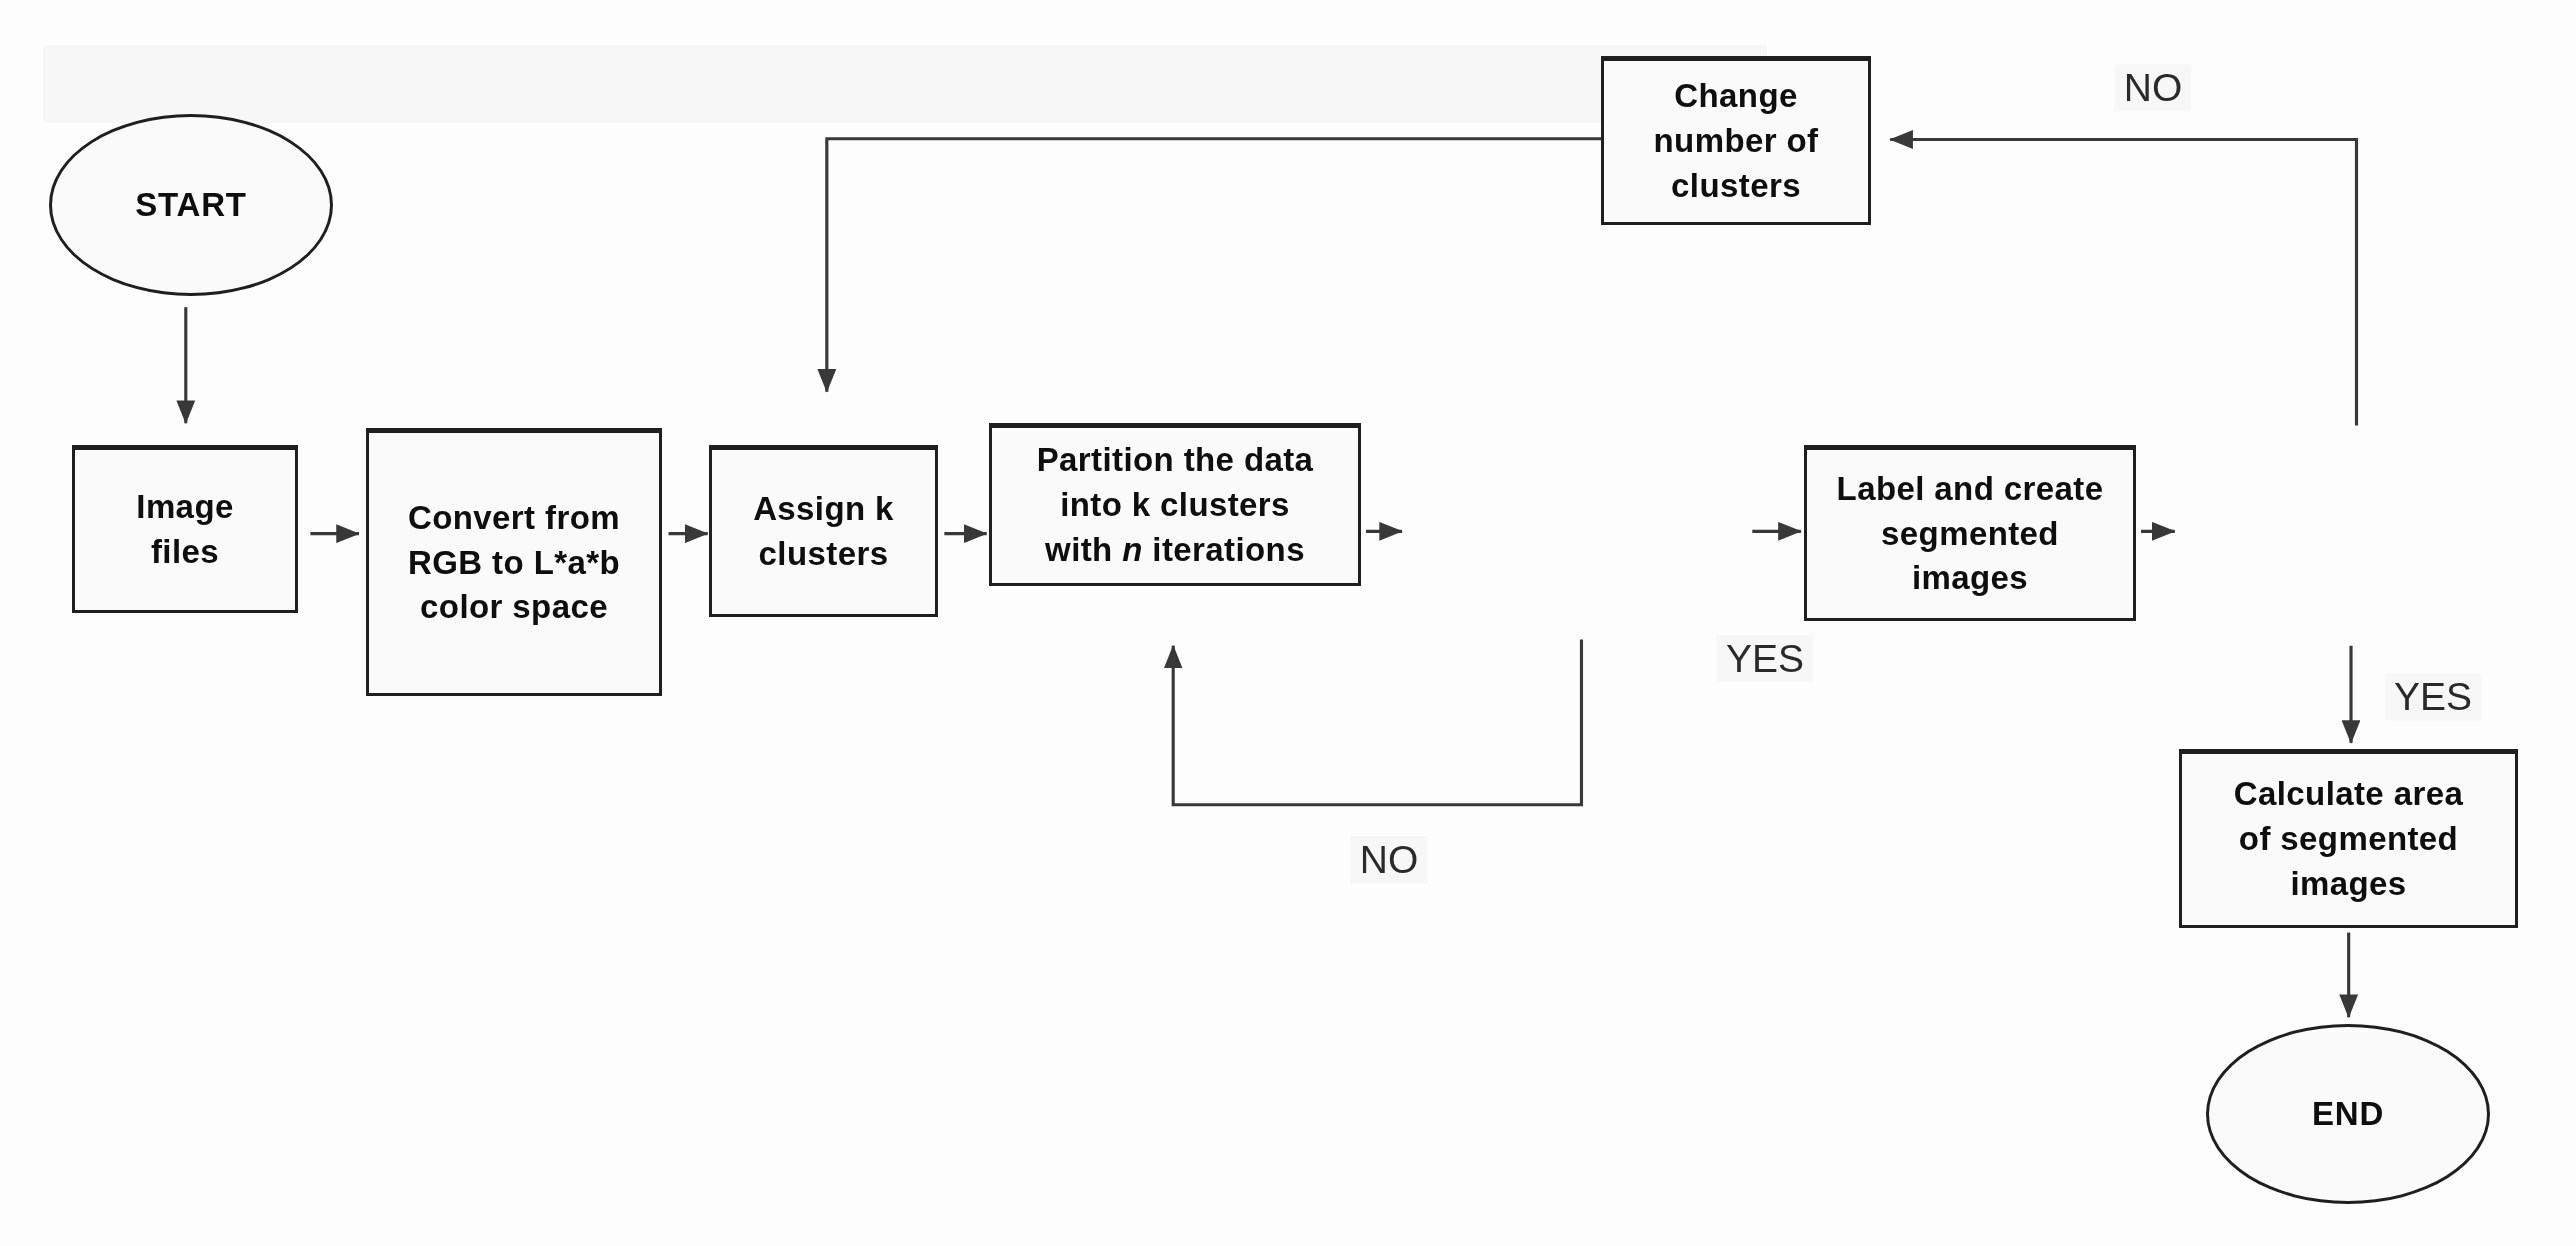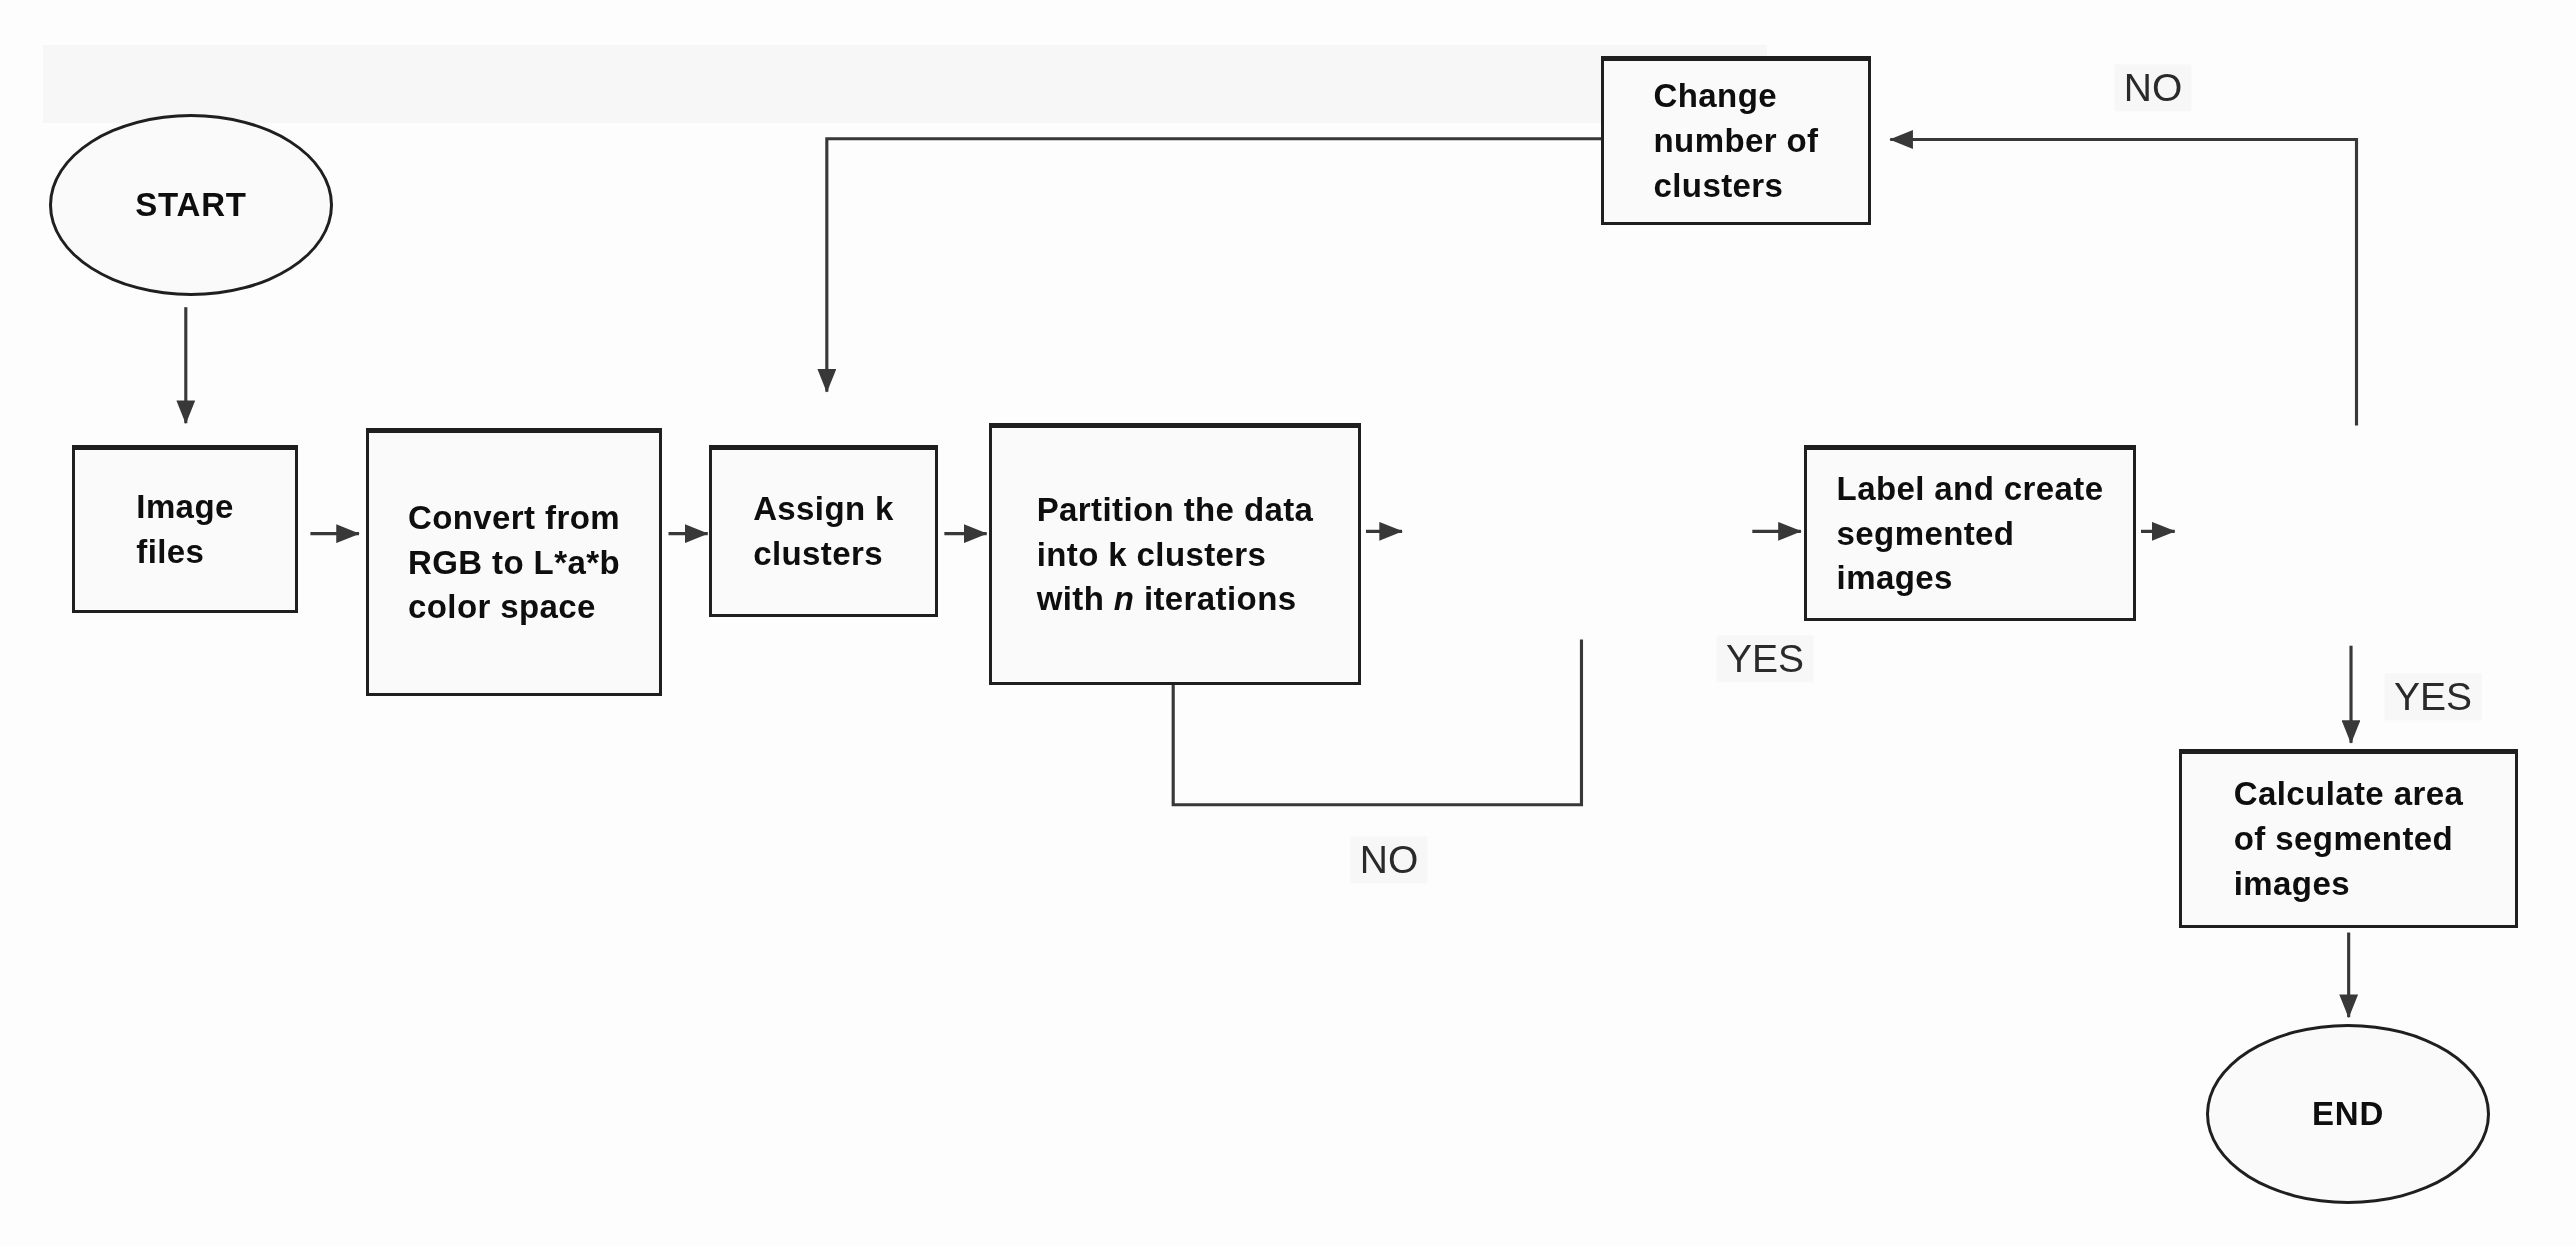--- a/index.html
+++ b/index.html
@@ -13,21 +13,21 @@
     font-family:"Liberation Sans","DejaVu Sans",sans-serif;
     overflow:hidden;
   }
   #canvas{position:relative;width:2576px;height:1246px;}
   .band{position:absolute;background:var(--band);opacity:.6;}
   svg.wires{position:absolute;left:0;top:0;width:2576px;height:1246px;}
   .edge{stroke:var(--line);stroke-width:4;fill:none;}
   .head{fill:var(--line);stroke:none;}
   .node{
     position:absolute;display:flex;align-items:center;justify-content:center;
-    background:var(--fill);color:var(--text);text-align:left;
+    background:var(--fill);color:var(--text);text-align:center;
   }
   .process{border:3.9px solid var(--border);border-top-width:5.5px;}
   .terminator{border:3.9px solid var(--border);border-radius:50%;}
   .nlabel{
     white-space:pre-line;font-weight:bold;font-size:33px;line-height:1.36;
     letter-spacing:0.4px;
   }
   .terminator .nlabel{font-size:33px;letter-spacing:0.8px;white-space:normal;}
   .oval-sm .nlabel{font-size:31px;}
   .nlabel em{font-style:italic;font-weight:bold;}
@@ -77,21 +77,21 @@
     <div class="nlabel">Convert from
 RGB to L*a*b
 color space</div>
   </div>
 
   <div class="node process" style="left:709px;top:445px;width:229px;height:172px;">
     <div class="nlabel">Assign k
 clusters</div>
   </div>
 
-  <div class="node process" style="left:989px;top:423px;width:372px;height:262px;">
+  <div class="node process" style="left:989px;top:423px;width:372px;height:163px;">
     <div class="nlabel"><span>Partition the data
 into k clusters
 with </span><em>n</em><span> iterations</span></div>
   </div>
 
 
   <div class="node process" style="left:1804px;top:445px;width:332px;height:176px;">
     <div class="nlabel">Label and create
 segmented
 images</div>

